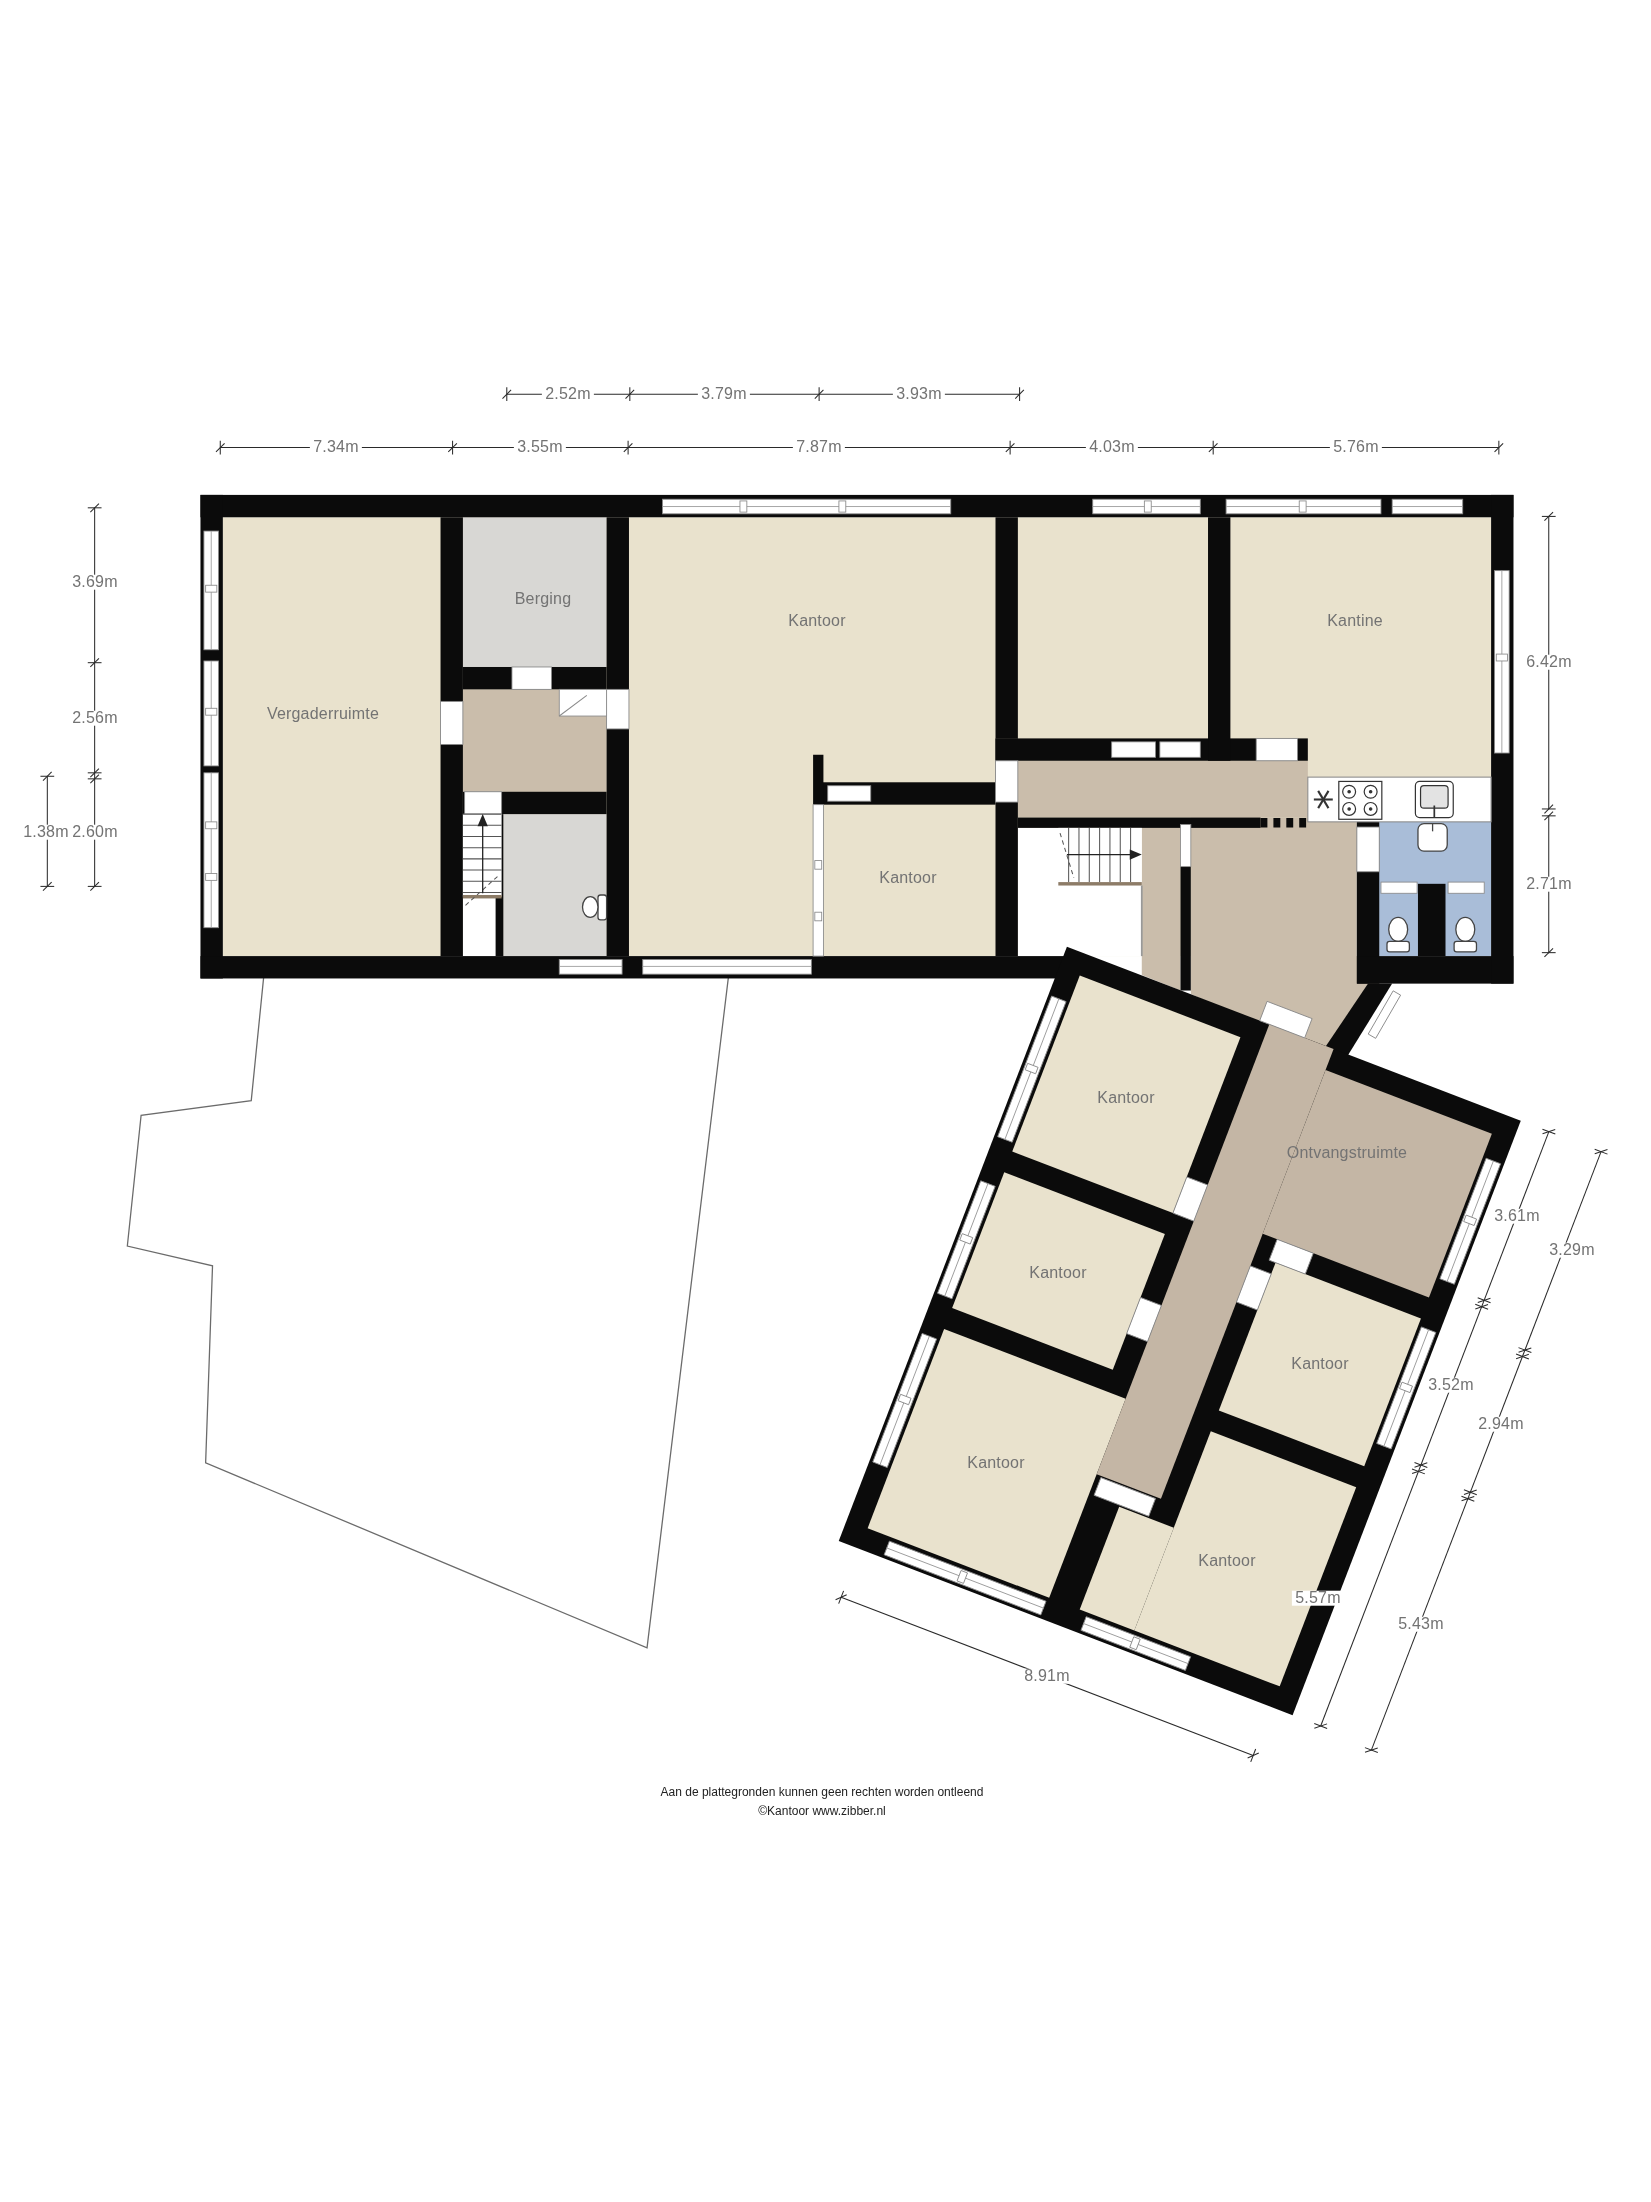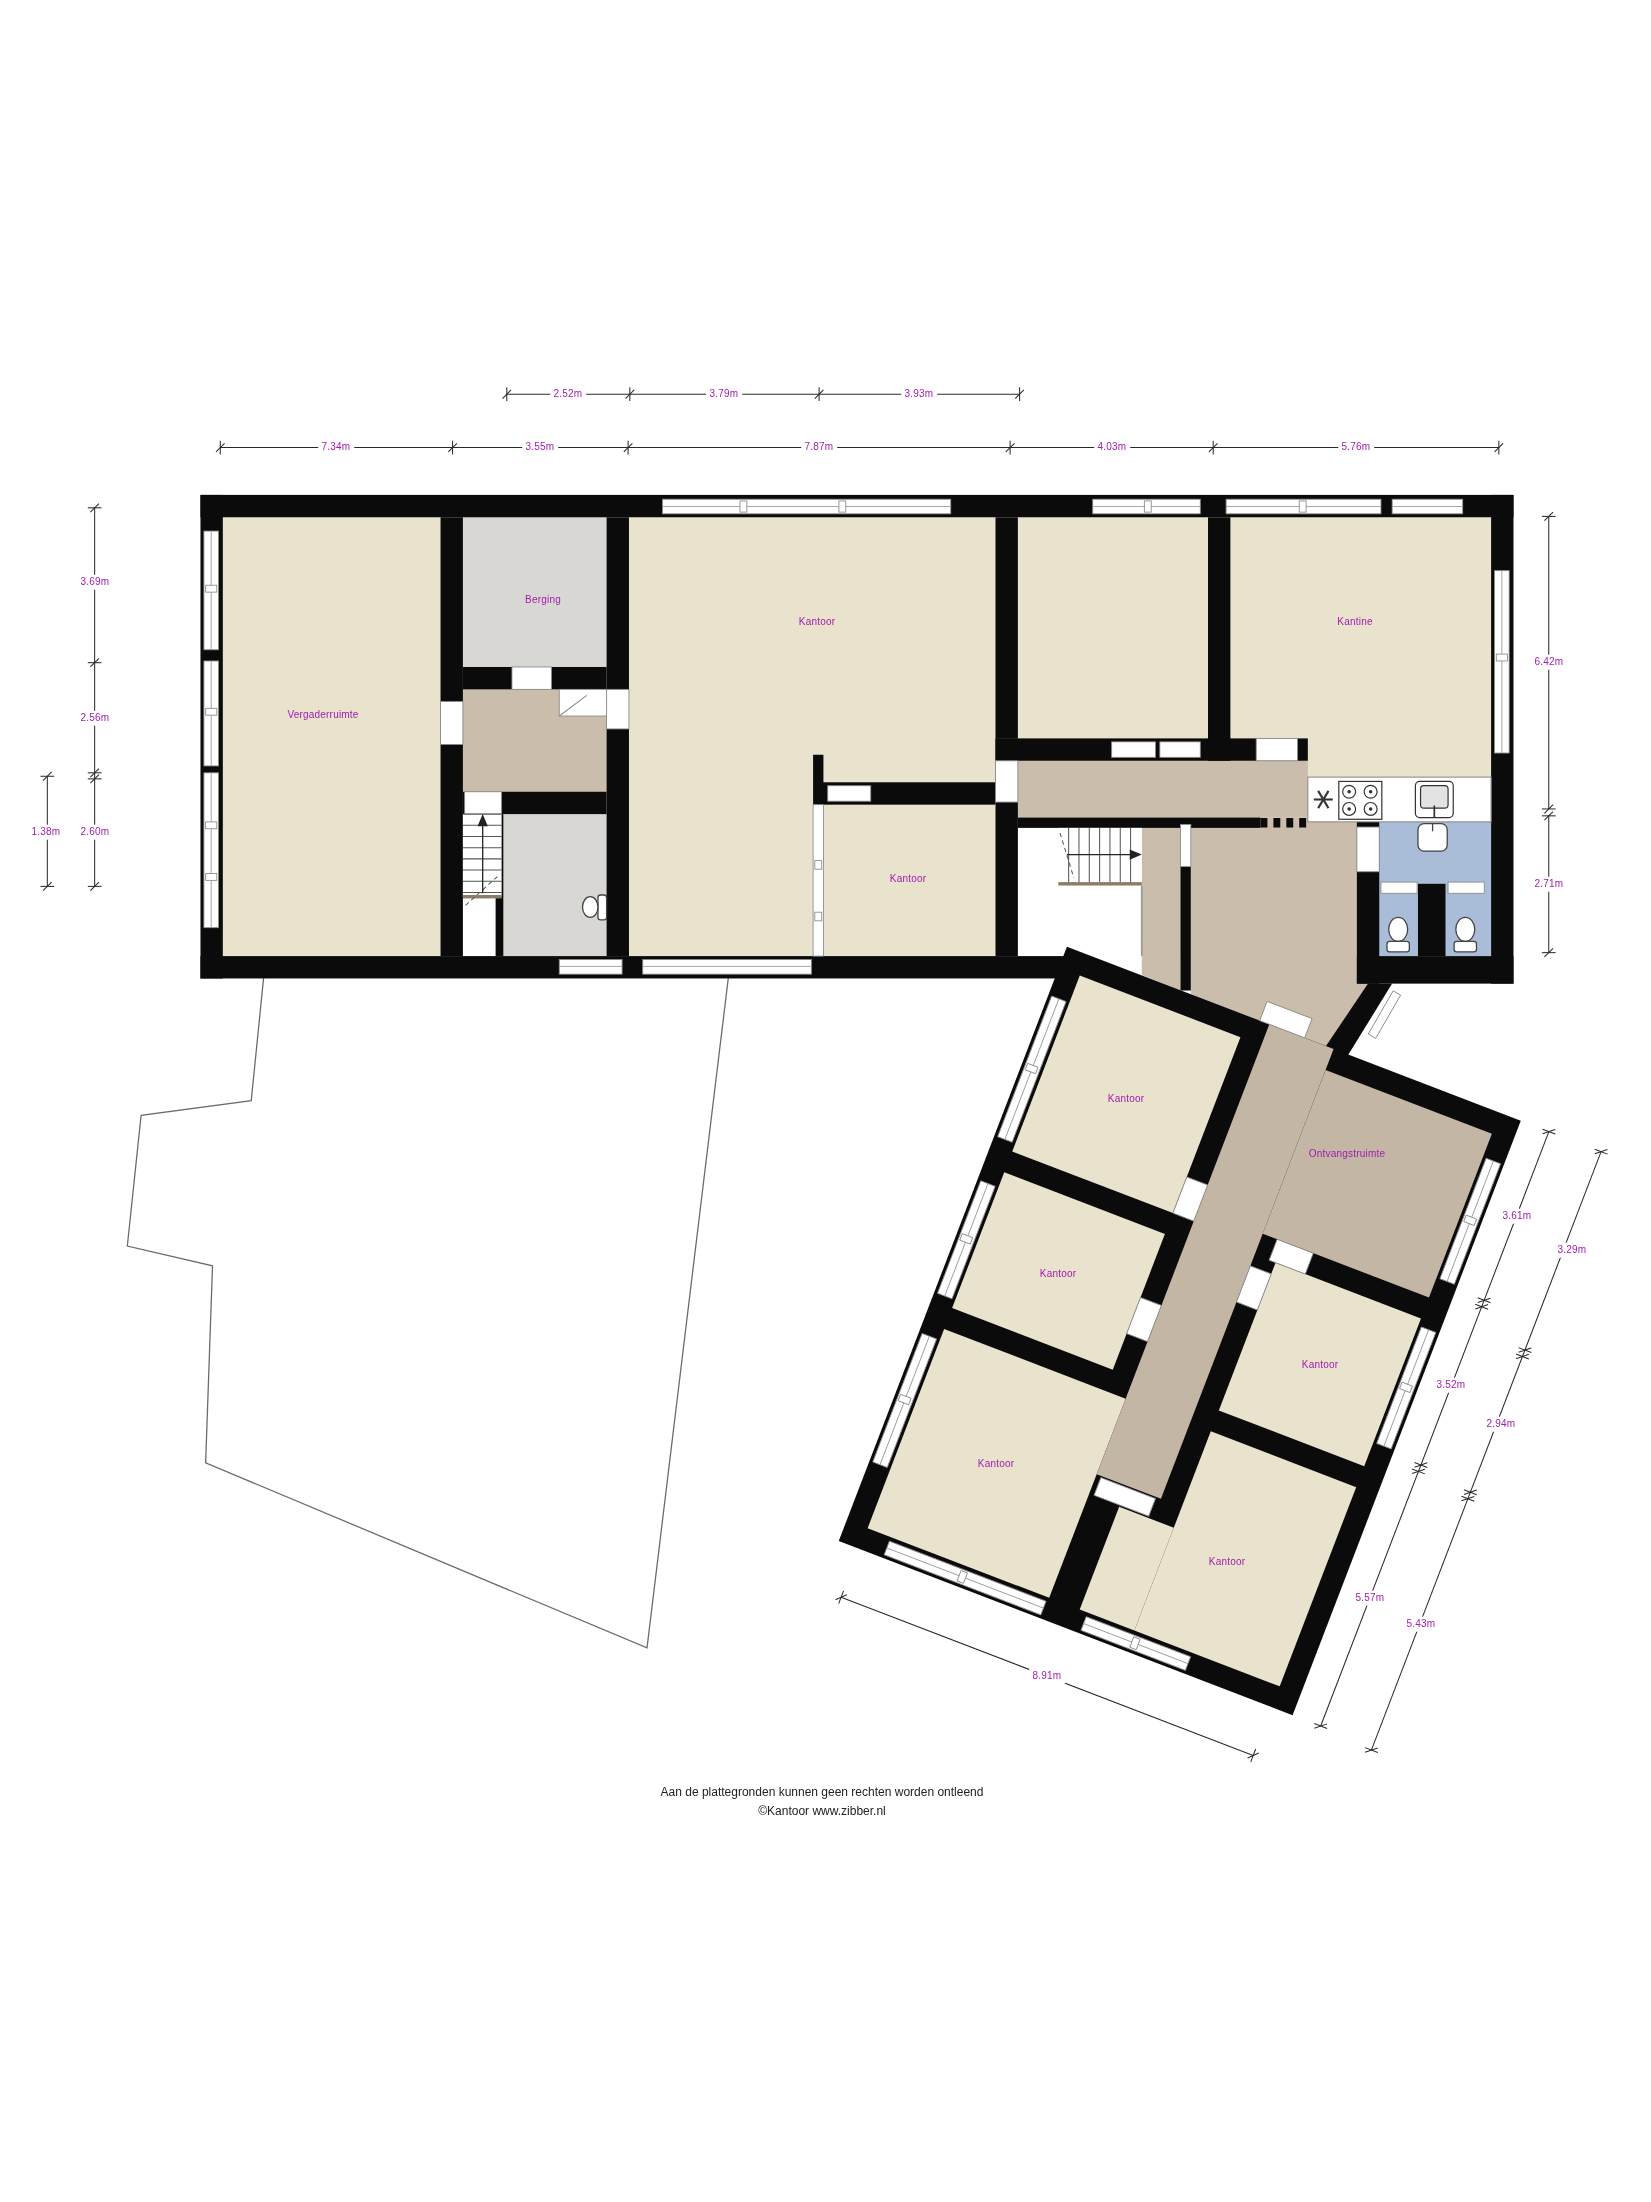--- a/index.html
+++ b/index.html
@@ -3,21 +3,21 @@
 <meta charset="utf-8">
 <style>
   html,body{margin:0;padding:0;background:#ffffff;}
   #canvas{
     position:relative;width:1652px;height:2203px;background:#ffffff;
     font-family:"Liberation Sans", sans-serif;overflow:hidden;
   }
   #plan-svg{position:absolute;left:0;top:0;}
   .lbl{
     position:absolute;transform:translate(-50%,-50%);
-    font-size:10px;color:#a21caf;white-space:nowrap;letter-spacing:0.2px;
+    font-size:16px;color:#737373;white-space:nowrap;letter-spacing:0.2px;
   }
   .room-lbl{background:transparent;}
   .dim-lbl{background:#ffffff;padding:0 3.4px;line-height:14.6px;}
   .footer{
     position:absolute;left:822px;transform:translateX(-50%);
     font-size:12px;color:#222;white-space:nowrap;
   }
 </style>
 </head>
 <body>
@@ -374,21 +374,21 @@
 <span class="lbl dim-lbl" style="left:1112px;top:447px">4.03m</span>
 <span class="lbl dim-lbl" style="left:1356px;top:447px">5.76m</span>
 <span class="lbl dim-lbl" style="left:95px;top:582px">3.69m</span>
 <span class="lbl dim-lbl" style="left:95px;top:718px">2.56m</span>
 <span class="lbl dim-lbl" style="left:95px;top:832px">2.60m</span>
 <span class="lbl dim-lbl" style="left:46px;top:832px">1.38m</span>
 <span class="lbl dim-lbl" style="left:1549px;top:662px">6.42m</span>
 <span class="lbl dim-lbl" style="left:1549px;top:884px">2.71m</span>
 <span class="lbl dim-lbl" style="left:1517px;top:1216px">3.61m</span>
 <span class="lbl dim-lbl" style="left:1451px;top:1385px">3.52m</span>
-<span class="lbl dim-lbl" style="left:1370px;top:1598px">5.57m</span>
+<span class="lbl dim-lbl" style="left:1318px;top:1598px">5.57m</span>
 <span class="lbl dim-lbl" style="left:1572px;top:1250px">3.29m</span>
 <span class="lbl dim-lbl" style="left:1501px;top:1424px">2.94m</span>
 <span class="lbl dim-lbl" style="left:1421px;top:1624px">5.43m</span>
 <span class="lbl dim-lbl" style="left:1047px;top:1676px">8.91m</span>
 
 <div class="footer" style="top:1785px">Aan de plattegronden kunnen geen rechten worden ontleend</div>
 <div class="footer" style="top:1804px">©Kantoor www.zibber.nl</div>
 
 </div>
 

